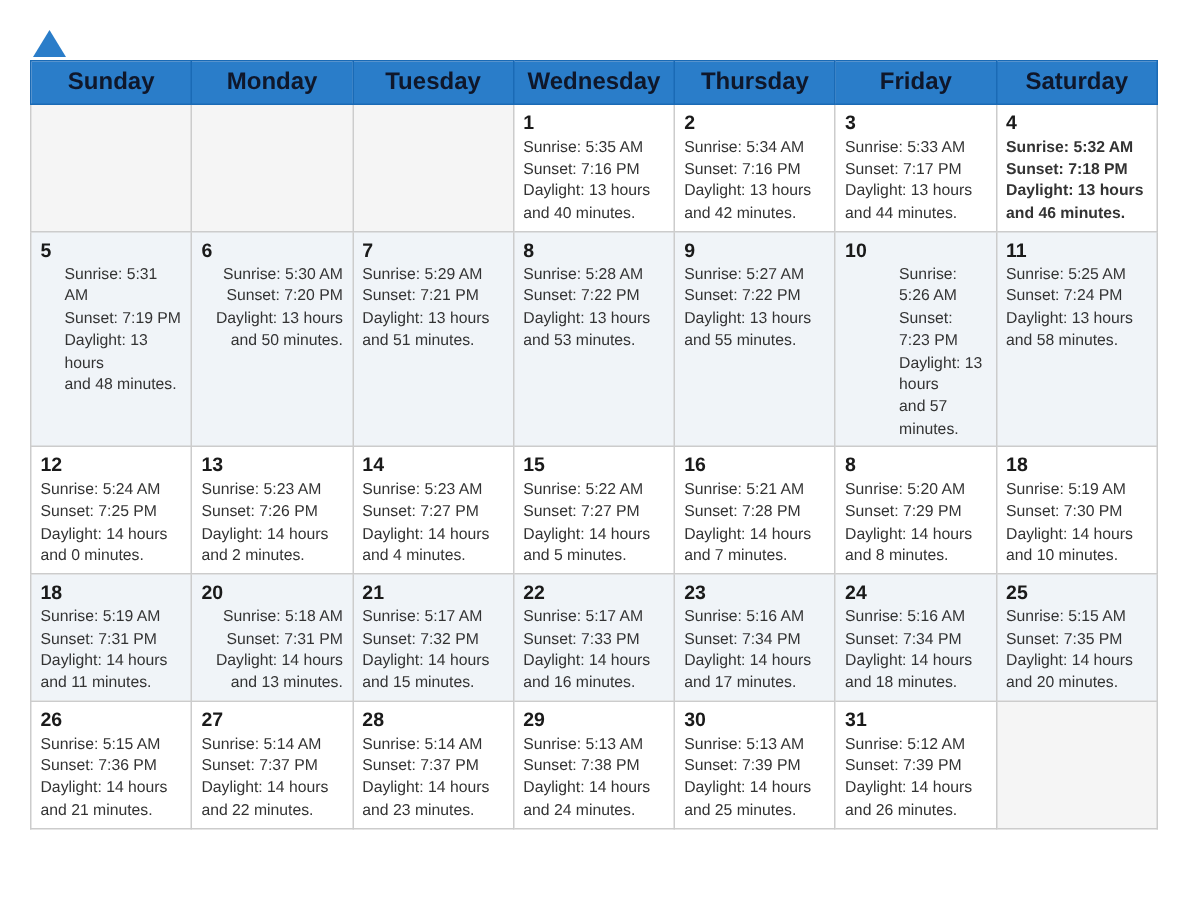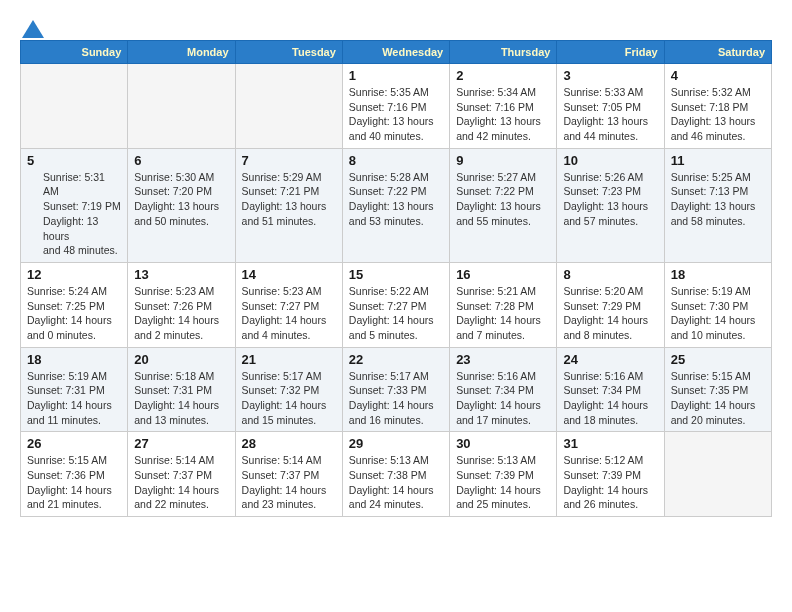--- a/index.html
+++ b/index.html
@@ -38,24 +38,24 @@
       color: #333;
       font-weight: normal;
     }
     .calendar {
       width: 100%;
       border-collapse: collapse;
       border: 1px solid #ccc;
     }
     .calendar th {
       background-color: #2a7dc9;
-      color: #fef9c3;
-      text-align: right;
+      color: #0f172a;
+      text-align: center;
       padding: 5px 6px;
-      font-size: 11px;
+      font-size: 16px;
       border: 1px solid #1a6ab5;
     }
     .calendar td {
       vertical-align: top;
       border: 1px solid #ccc;
       padding: 4px 6px;
       font-size: 11px;
       color: #333;
       width: calc(100% / 7);
       min-height: 80px;
@@ -126,43 +126,43 @@
         <td>
           <span class="day-number">2</span>
           <div class="cell-content" style="white-space: pre-line;">Sunrise: 5:34 AM
 Sunset: 7:16 PM
 Daylight: 13 hours
 and 42 minutes.</div>
         </td>
         <td>
           <span class="day-number">3</span>
           <div class="cell-content" style="white-space: pre-line;">Sunrise: 5:33 AM
-Sunset: 7:05 PM
+Sunset: 7:17 PM
 Daylight: 13 hours
 and 44 minutes.</div>
         </td>
         <td>
           <span class="day-number">4</span>
-          <div class="cell-content" style="white-space: pre-line;">Sunrise: 5:32 AM
+          <div class="cell-content" style="white-space: pre-line; font-weight: bold;">Sunrise: 5:32 AM
 Sunset: 7:18 PM
 Daylight: 13 hours
 and 46 minutes.</div>
         </td>
       </tr>
       <tr class="row-alt">
         <td>
           <span class="day-number">5</span>
           <div class="cell-content" style="white-space: pre-line; margin-left: 16px;">Sunrise: 5:31 AM
 Sunset: 7:19 PM
 Daylight: 13 hours
 and 48 minutes.</div>
         </td>
         <td>
           <span class="day-number">6</span>
-          <div class="cell-content" style="white-space: pre-line;">Sunrise: 5:30 AM
+          <div class="cell-content" style="white-space: pre-line; text-align: right;">Sunrise: 5:30 AM
 Sunset: 7:20 PM
 Daylight: 13 hours
 and 50 minutes.</div>
         </td>
         <td>
           <span class="day-number">7</span>
           <div class="cell-content" style="white-space: pre-line;">Sunrise: 5:29 AM
 Sunset: 7:21 PM
 Daylight: 13 hours
 and 51 minutes.</div>
@@ -176,29 +176,29 @@
         </td>
         <td>
           <span class="day-number">9</span>
           <div class="cell-content" style="white-space: pre-line;">Sunrise: 5:27 AM
 Sunset: 7:22 PM
 Daylight: 13 hours
 and 55 minutes.</div>
         </td>
         <td>
           <span class="day-number">10</span>
-          <div class="cell-content" style="white-space: pre-line;">Sunrise: 5:26 AM
+          <div class="cell-content" style="white-space: pre-line; margin-left: 36px;">Sunrise: 5:26 AM
 Sunset: 7:23 PM
 Daylight: 13 hours
 and 57 minutes.</div>
         </td>
         <td>
           <span class="day-number">11</span>
           <div class="cell-content" style="white-space: pre-line;">Sunrise: 5:25 AM
-Sunset: 7:13 PM
+Sunset: 7:24 PM
 Daylight: 13 hours
 and 58 minutes.</div>
         </td>
       </tr>
       <tr>
         <td>
           <span class="day-number">12</span>
           <div class="cell-content" style="white-space: pre-line;">Sunrise: 5:24 AM
 Sunset: 7:25 PM
 Daylight: 14 hours
@@ -250,21 +250,21 @@
       <tr class="row-alt">
         <td>
           <span class="day-number">18</span>
           <div class="cell-content" style="white-space: pre-line;">Sunrise: 5:19 AM
 Sunset: 7:31 PM
 Daylight: 14 hours
 and 11 minutes.</div>
         </td>
         <td>
           <span class="day-number">20</span>
-          <div class="cell-content" style="white-space: pre-line;">Sunrise: 5:18 AM
+          <div class="cell-content" style="white-space: pre-line; text-align: right;">Sunrise: 5:18 AM
 Sunset: 7:31 PM
 Daylight: 14 hours
 and 13 minutes.</div>
         </td>
         <td>
           <span class="day-number">21</span>
           <div class="cell-content" style="white-space: pre-line;">Sunrise: 5:17 AM
 Sunset: 7:32 PM
 Daylight: 14 hours
 and 15 minutes.</div>

